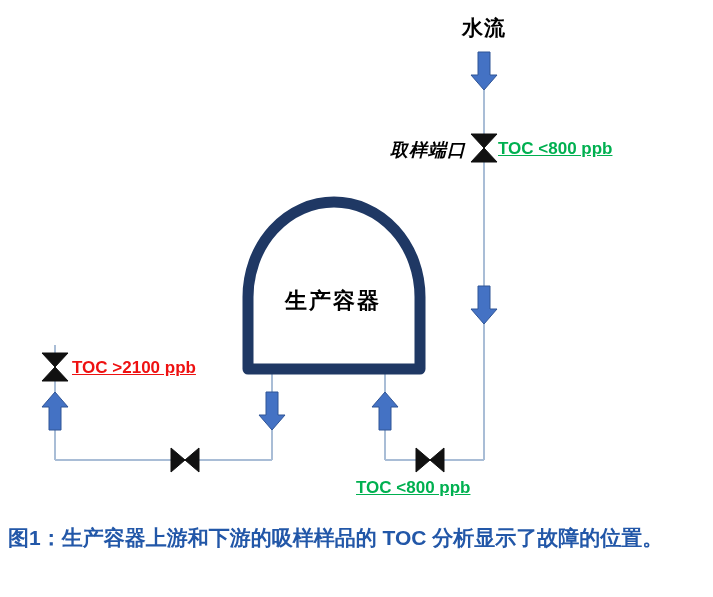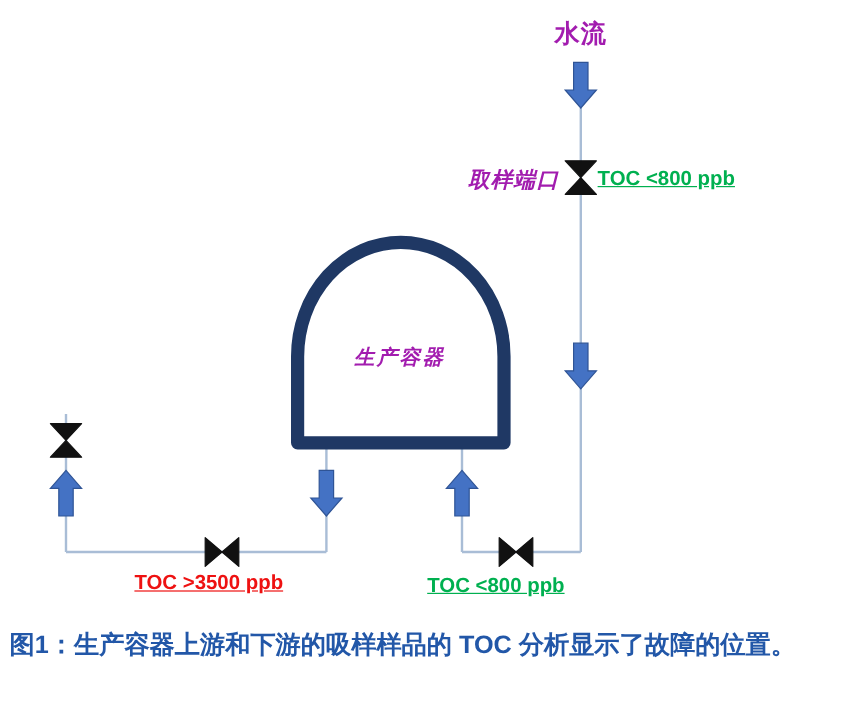--- a/index.html
+++ b/index.html
@@ -40,40 +40,39 @@
     fill:#ffffff;
     stroke:var(--vessel,#1f3864);
     stroke-width:11;
     stroke-linejoin:round;
   }
   .lbl{
     position:absolute;
     z-index:2;
     white-space:nowrap;
     font-weight:bold;
-    color:#a21caf;
+    color:#000000;
   }
   .lbl-water{
     top:14px;left:484px;
     transform:translateX(-50%);
     font-size:21px;
     letter-spacing:1px;
   }
   .lbl-port{
     top:138px;right:247px;
     font-size:18px;
     letter-spacing:1px;
     font-style:italic;
   }
   .lbl-vessel{
     top:286px;left:333px;
     transform:translateX(-50%);
-    font-size:17px;
+    font-size:22px;
     letter-spacing:2px;
-    font-style:italic;
   }
   .toc{
     font-size:17px;
     text-decoration:underline;
   }
   .toc-ok{color:var(--ok,#00b050);}
   .toc-fault{color:var(--fault,#ee1111);}
   .toc-top-right{top:139px;left:498px;}
   .toc-left{top:358px;left:72px;}
   .toc-bottom-left{top:476px;left:112px;}
@@ -125,20 +124,20 @@
   </svg>
 
   <div class="lbl lbl-water">水流</div>
 
   <div class="lbl lbl-port">取样端口</div>
 
   <div class="lbl toc toc-ok toc-top-right">TOC &lt;800 ppb</div>
 
   <div class="lbl lbl-vessel">生产容器</div>
 
+  <div class="lbl toc toc-fault toc-left">TOC &gt;2100 ppb</div>
 
-  <div class="lbl toc toc-fault toc-bottom-left">TOC &gt;3500 ppb</div>
 
   <div class="lbl toc toc-ok toc-bottom-right">TOC &lt;800 ppb</div>
 
   <div class="caption">图1：生产容器上游和下游的吸样样品的 TOC 分析显示了故障的位置。</div>
 
 </div>
 
 </body></html>

